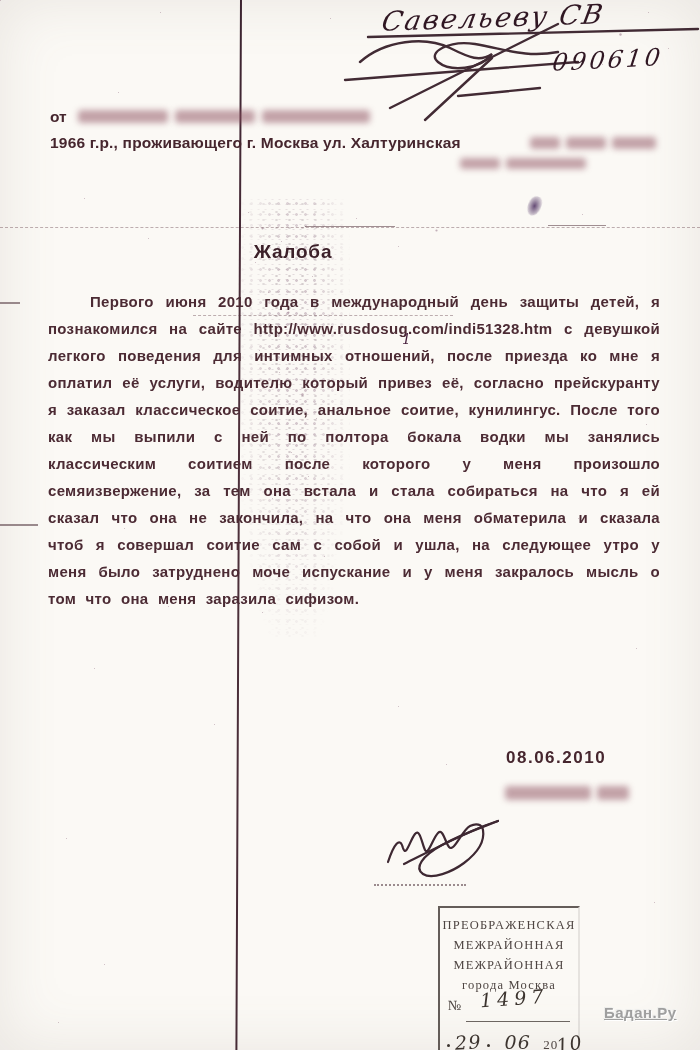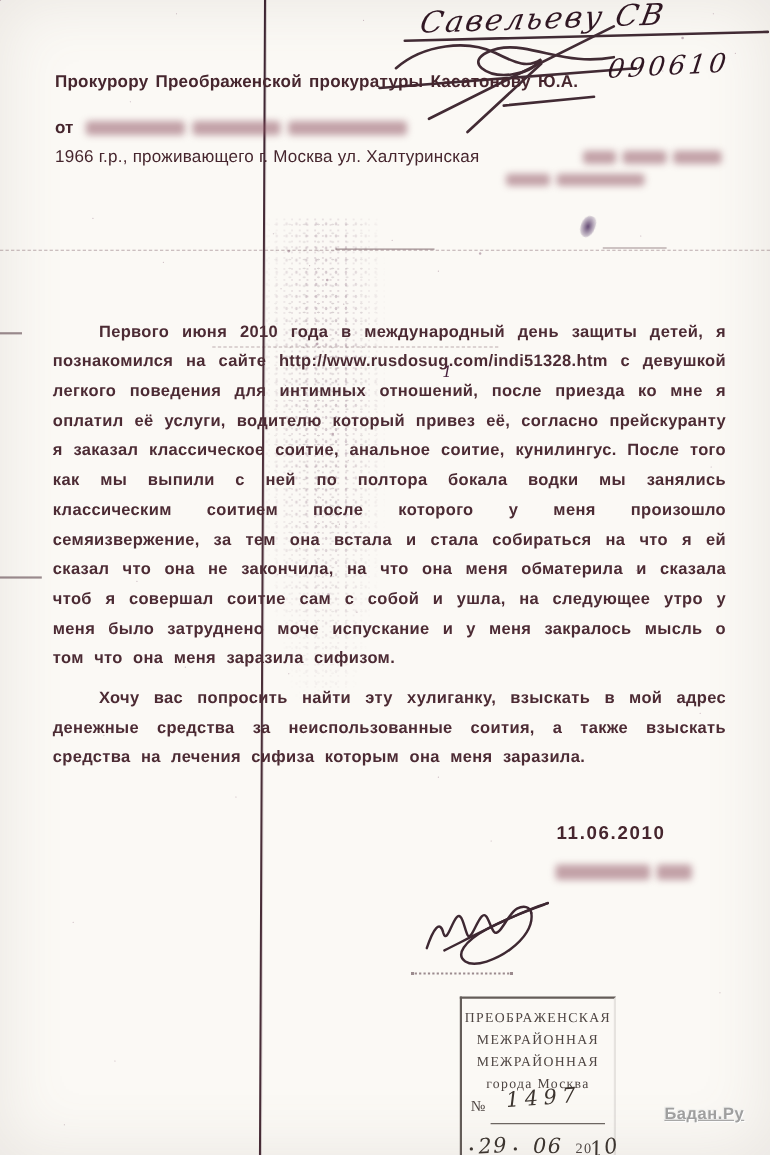--- a/index.html
+++ b/index.html
@@ -39,38 +39,38 @@
   .hw{font-family:"DejaVu Serif",serif;font-style:italic;color:#301723;}
   .hand-name{position:absolute;left:383px;top:2px;font-size:27px;letter-spacing:2px;
              transform:skewX(-12deg) rotate(-2deg);}
   .hand-date-top{position:absolute;left:553px;top:46px;font-size:24px;letter-spacing:3px;
              transform:skewX(-10deg) rotate(-3deg);}
   svg.ink-strokes{position:absolute;pointer-events:none;}
   
   .header-line1{position:absolute;left:50px;top:66px;font-size:15.5px;font-weight:bold;
                 color:#46262e;letter-spacing:.2px;word-spacing:2px;}
   .from-line{position:absolute;left:50px;top:108px;font-size:15.5px;font-weight:bold;color:#46262e;}
-  .line-1966{position:absolute;left:50px;top:134px;font-size:15.5px;font-weight:normal;
+  .line-1966{position:absolute;left:50px;top:134px;font-size:15.5px;font-weight:bold;
              color:#46262e;letter-spacing:.2px;}
   .redact{position:absolute;background:#8a4a5a;opacity:.5;filter:blur(3.2px);border-radius:3px;}
   .doc-title{position:absolute;left:0;top:241px;width:586px;text-align:center;
              font-size:19px;font-weight:bold;letter-spacing:.8px;color:#3c2029;}
   .body-text{position:absolute;left:48px;top:288px;width:612px;font-size:15px;font-weight:bold;
              color:#4c2b34;line-height:27px;text-align:justify;letter-spacing:.3px;word-spacing:5px;}
   .body-text p{margin:0 0 9px 0;text-indent:42px;}
   .url{}
   .mark1{position:absolute;left:402px;top:331px;font-size:14px;color:#4a2440;}
   .smudge{position:absolute;left:528px;top:196px;width:13px;height:20px;
           background:radial-gradient(ellipse at 50% 50%,rgba(74,44,94,.85),rgba(74,44,94,.25) 65%,transparent);
           filter:blur(.5px);transform:rotate(18deg);border-radius:55% 40% 60% 50%;}
   .sign-date{position:absolute;left:506px;top:748px;font-size:17px;font-weight:bold;
              color:#46262e;letter-spacing:1.5px;}
   .sig-dots{position:absolute;left:374px;top:884px;width:92px;border-top:2px dotted rgba(60,30,40,.5);}
   
-  .stamp{position:absolute;left:418px;top:906px;width:142px;height:144px;box-sizing:border-box;
+  .stamp{position:absolute;left:438px;top:906px;width:142px;height:144px;box-sizing:border-box;
          border:2px solid rgba(74,66,62,.85);border-right-color:rgba(74,66,62,.12);border-bottom:none;
          color:#4e4542;font-family:"Liberation Serif",serif;text-align:center;
          font-size:12.5px;letter-spacing:1.2px;line-height:20px;padding-top:7px;}
   .stamp-num-row{position:relative;height:28px;margin-top:1px;text-align:left;padding-left:8px;}
   .stamp-num-label{font-size:14px;}
   .stamp-num{position:absolute;left:40px;top:-8px;font-family:"DejaVu Serif",serif;font-style:italic;
              font-size:24px;color:#3c342f;letter-spacing:5px;transform:rotate(-4deg);}
   .stamp-num-underline{position:absolute;left:26px;top:25px;width:104px;
              border-top:1.6px solid rgba(74,66,62,.8);}
   .stamp-date-row{position:relative;margin-top:8px;text-align:left;padding-left:6px;white-space:nowrap;}
@@ -101,48 +101,47 @@
     <g stroke="#2e1520" stroke-width="2.4" fill="none" stroke-linecap="round" opacity=".9">
       <path d="M38 37 L368 29"></path>
       <path d="M30 62 C55 40 95 36 120 48 C140 58 150 62 162 54 C150 70 120 72 108 62 C96 52 120 40 145 44 C175 49 195 58 228 52"></path>
       <path d="M15 80 L248 62"></path>
       <path d="M60 108 L228 24"></path>
       <path d="M95 120 L162 58"></path>
       <path d="M128 96 L210 88"></path>
     </g>
   </svg>
 
-  <div class="header-line1">Прокурору Преображенской прокуратуры Касатонову Ю.А.</div>
   <div class="from-line">от</div>
   <div class="redact" style="left:78px;top:110px;width:90px;height:13px"></div>
   <div class="redact" style="left:175px;top:110px;width:80px;height:13px"></div>
   <div class="redact" style="left:262px;top:110px;width:108px;height:13px"></div>
   <div class="line-1966">1966 г.р., проживающего г. Москва ул. Халтуринская</div>
   <div class="redact" style="left:530px;top:137px;width:30px;height:12px"></div>
   <div class="redact" style="left:566px;top:137px;width:40px;height:12px"></div>
   <div class="redact" style="left:612px;top:137px;width:44px;height:12px"></div>
   <div class="redact" style="left:460px;top:158px;width:40px;height:11px"></div>
   <div class="redact" style="left:506px;top:158px;width:80px;height:11px"></div>
 
   <div class="scanline" style="left:0;top:227px;width:700px"></div>
   <div class="scanline dark" style="left:305px;top:226px;width:90px"></div>
   <div class="scanline dark" style="left:548px;top:225px;width:58px"></div>
   <div class="scanline" style="left:193px;top:315px;width:260px"></div>
   <div class="smudge"></div>
   <div class="edge-dash" style="left:0;top:302px;width:20px;height:1.6px"></div>
   <div class="edge-dash" style="left:0;top:524px;width:38px;height:2px"></div>
 
+  <div class="doc-title">Жалоба</div>
 
   <div class="body-text">
     <p><span>Первого июня 2010 года в международный день защиты детей, я познакомился на сайте </span><span class="url">http://www.rusdosug.com/indi51328.htm</span><span> с девушкой легкого поведения для интимных отношений, после приезда ко мне я оплатил её услуги, водителю который привез её, согласно прейскуранту я заказал классическое соитие, анальное соитие, кунилингус. После того как мы выпили с ней по полтора бокала водки мы занялись классическим соитием после которого у меня произошло семяизвержение, за тем она встала и стала собираться на что я ей сказал что она не закончила, на что она меня обматерила и сказала чтоб я совершал соитие сам с собой и ушла, на следующее утро у меня было затруднено моче испускание и у меня закралось мысль о том что она меня заразила сифизом.</span></p>
-    <p>Хочу вас попросить найти эту хулиганку, взыскать в мой адрес денежные средства за неиспользованные соития, а также взыскать средства на лечения сифиза которым она меня заразила.</p>
   </div>
   <div class="hw mark1">1</div>
 
-  <div class="sign-date">11.06.2010</div>
+  <div class="sign-date">08.06.2010</div>
   <div class="redact" style="left:505px;top:786px;width:86px;height:14px"></div>
   <div class="redact" style="left:597px;top:786px;width:32px;height:14px"></div>
   <svg class="ink-strokes" style="left:370px;top:800px;width:160px;height:100px" viewBox="0 0 160 100">
     <g stroke="#2e1722" stroke-width="2.2" fill="none" stroke-linecap="round" opacity=".92">
       <path d="M18 62 C24 44 30 36 33 48 C36 58 40 40 45 34 C50 28 52 44 55 50 C58 56 63 38 68 33 C73 28 75 42 79 47 C84 53 92 30 100 26 C106 23 112 24 113 30"></path>
       <path d="M113 30 C115 42 106 54 94 63 C82 72 62 80 53 74 C44 68 52 56 72 45 C94 33 116 26 128 21"></path>
       <path d="M128 21 C104 28 66 48 34 64"></path>
     </g>
   </svg>
   <div class="sig-dots"></div>

